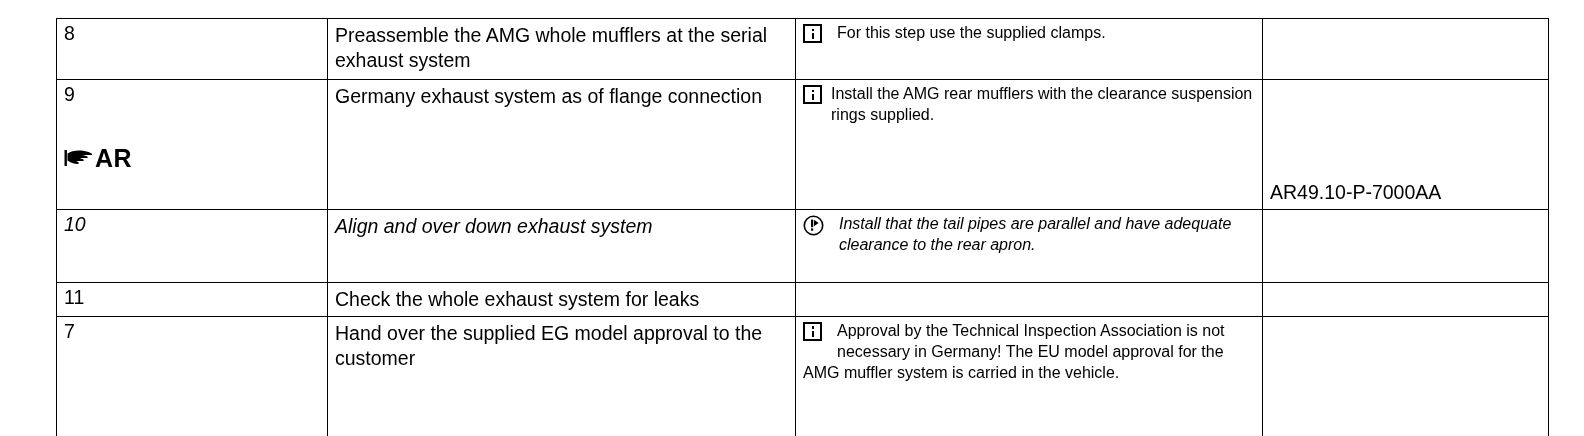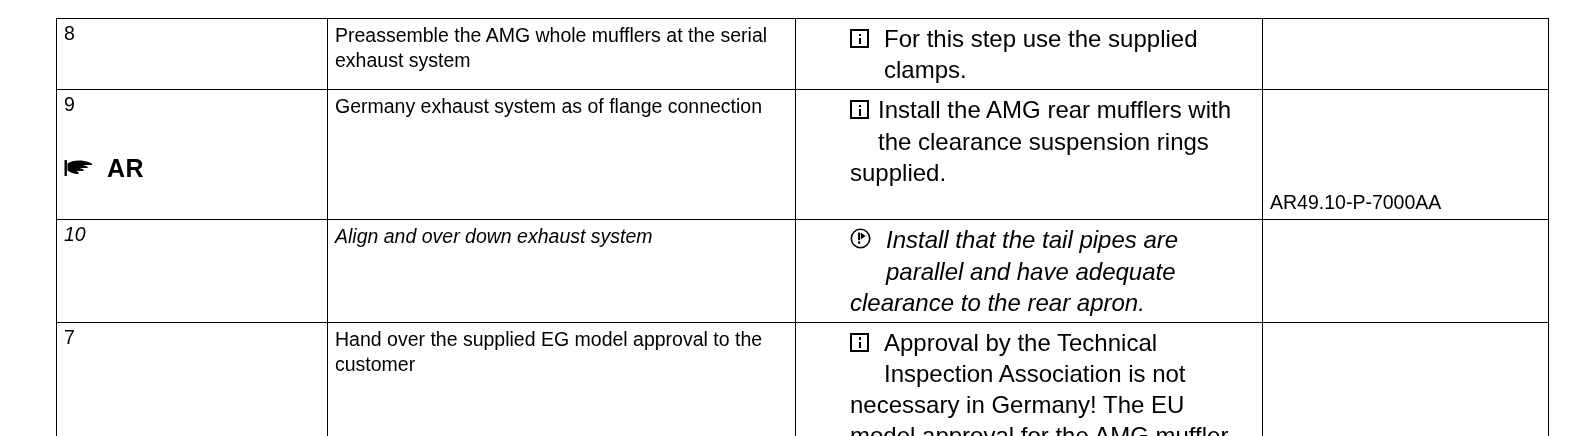--- a/index.html
+++ b/index.html
@@ -74,28 +74,27 @@
     letter-spacing: 0.5px;
   }
   .ar-marker .hand-glyph {
     display: inline-block;
     width: 30px;
     height: 24px;
     position: relative;
     flex: 0 0 auto;
   }
   .ar-marker .hand-glyph svg { display: block; }
-  .ar-label { margin-left: 12px; text-align: right; }
+  .ar-label { margin-left: 0; text-align: right; }
 
   
   .note-body {
     position: relative;
-    font-size: 24px;
+    font-size: 16px;
     line-height: 1.30;
-    margin-left: 47px;
   }
   .note-icon {
     float: left;
     margin: 1px 9px 0 0;
     flex: 0 0 auto;
   }
   .note-icon.gap-wide { margin-right: 15px; }
   .note-text { }
 
   
@@ -231,20 +230,34 @@
               </span>
             </span>
             <span class="note-text">Install that the tail pipes are parallel and have adequate clearance to the rear apron.</span>
           </div>
         </td>
         <td>
           <span></span>
         </td>
       </tr>
 
+      <tr class="row-11">
+        <td>
+          <span class="step-num">11</span>
+        </td>
+        <td>
+          <span>Check the whole exhaust system for leaks</span>
+        </td>
+        <td>
+          <span></span>
+        </td>
+        <td>
+          <span></span>
+        </td>
+      </tr>
 
       <tr class="row-12">
         <td>
           <span class="step-num">7</span>
         </td>
         <td>
           <span>Hand over the supplied EG model approval to the customer</span>
         </td>
         <td>
           <div class="note-body">

